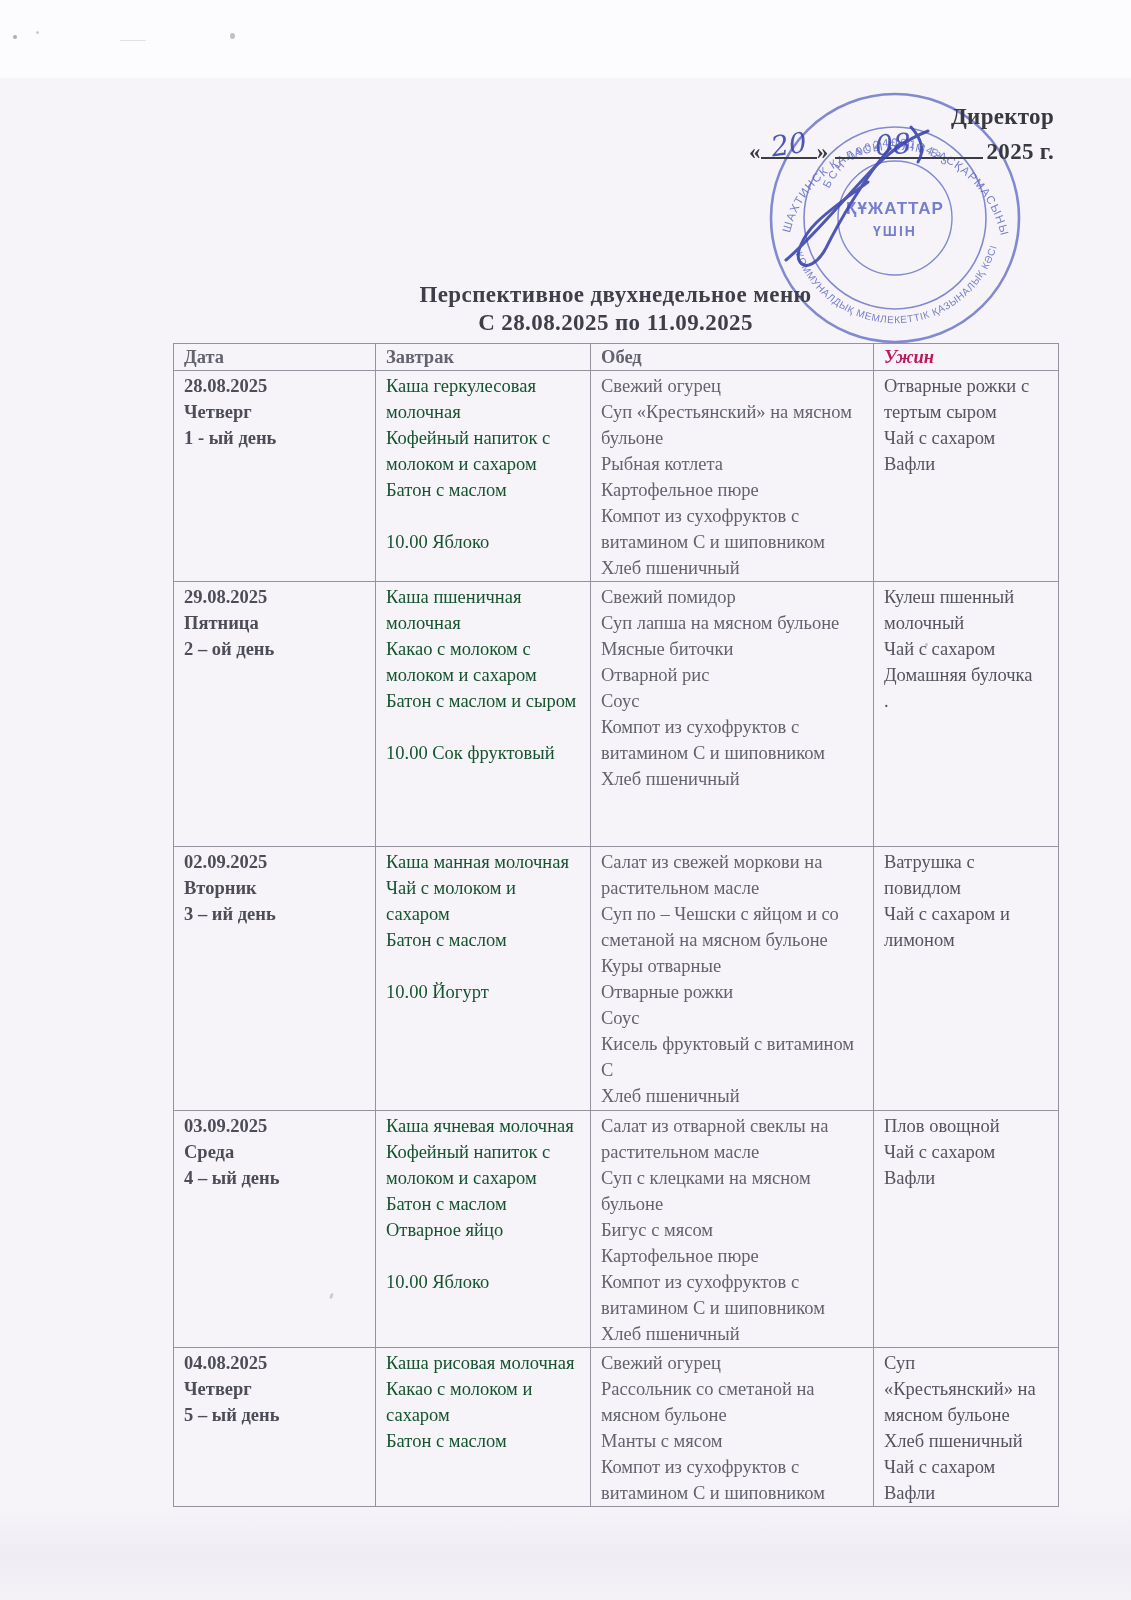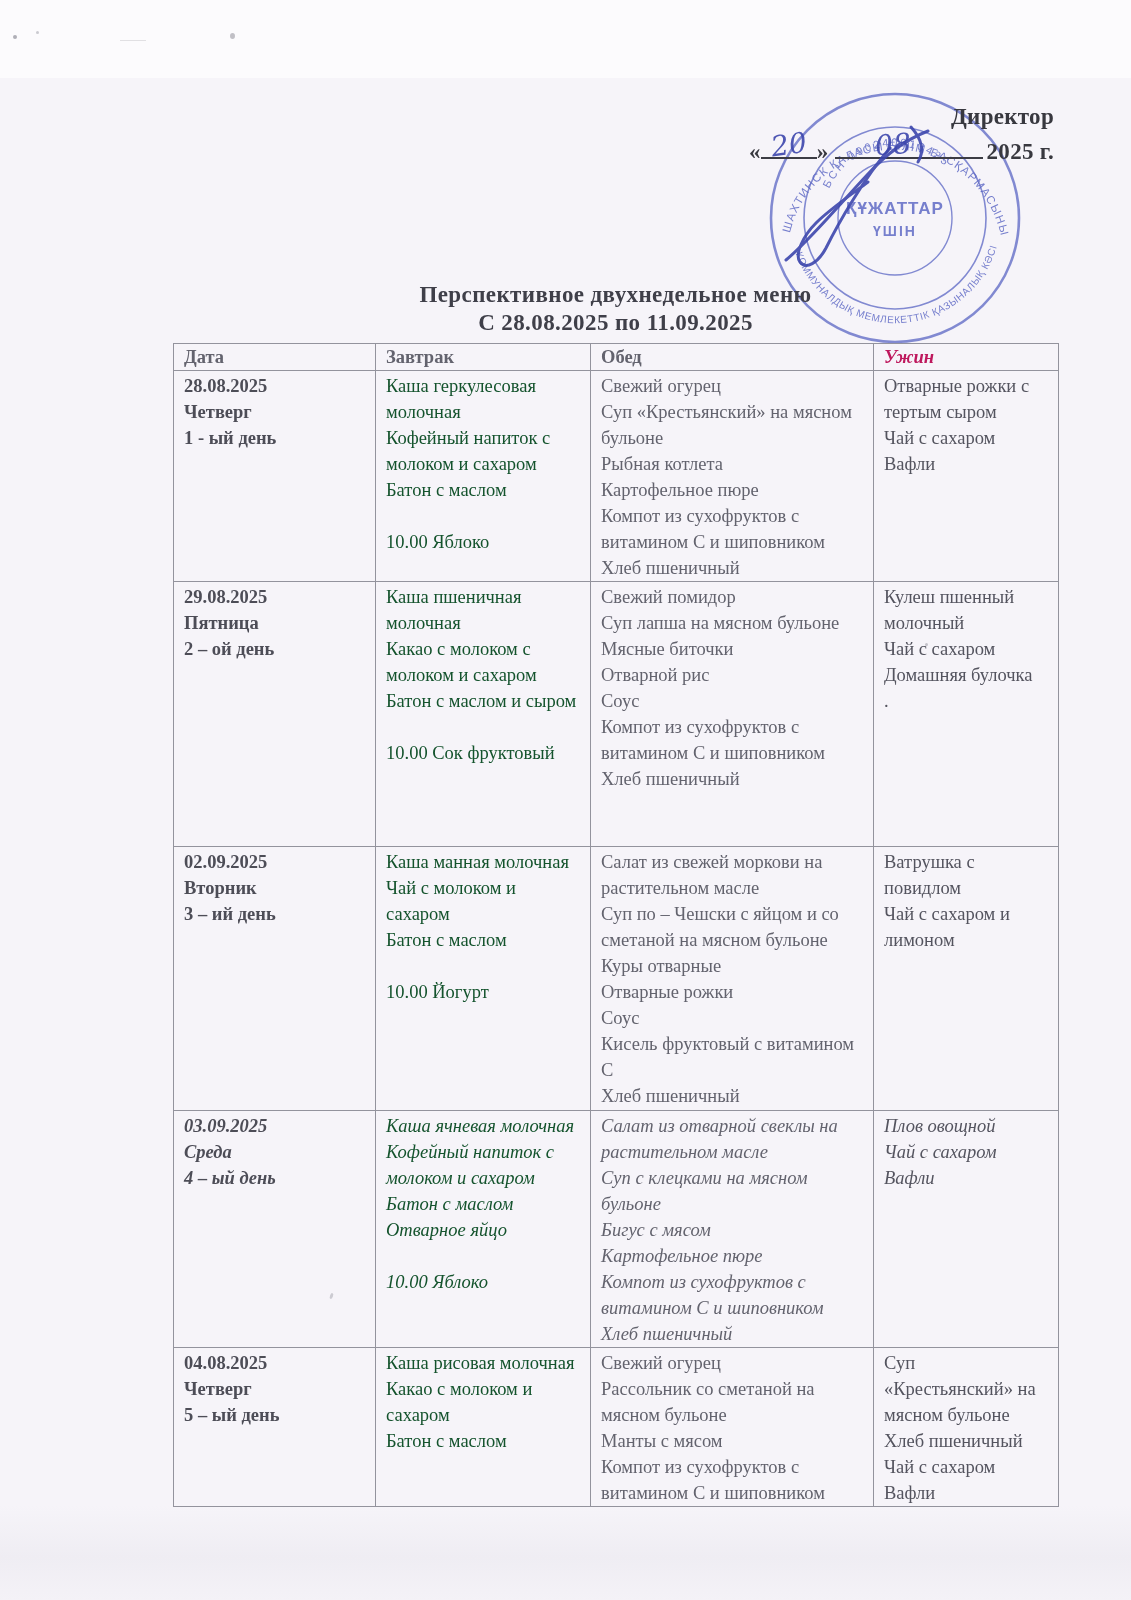--- a/index.html
+++ b/index.html
@@ -73,21 +73,21 @@
     padding:2px 10px 0 10px;
     white-space:pre-line;
     overflow:hidden;
   }
   table.menu thead tr{height:27px;}
   table.menu th{font-weight:bold;color:#63636e;padding-top:0;margin-top:14px;}
   table.menu th:nth-child(4){color:#be185d;font-style:italic;}
   tbody tr:nth-child(1){height:191px;}
   tbody tr:nth-child(2){height:265px;}
   tbody tr:nth-child(3){height:264px;}
-  tbody tr:nth-child(4){height:213px;font-style:italic;}
+  tbody tr:nth-child(4){height:213px;}
   tbody tr:nth-child(5){height:150px;}
   td.date{font-weight:bold;color:#4d4d57;}
   td.breakfast{color:#14532d;}
   td.lunch{color:#63636e;}
   td.dinner{color:#54545f;}
 </style>
 </head>
 <body>
 
 <div class="page">

